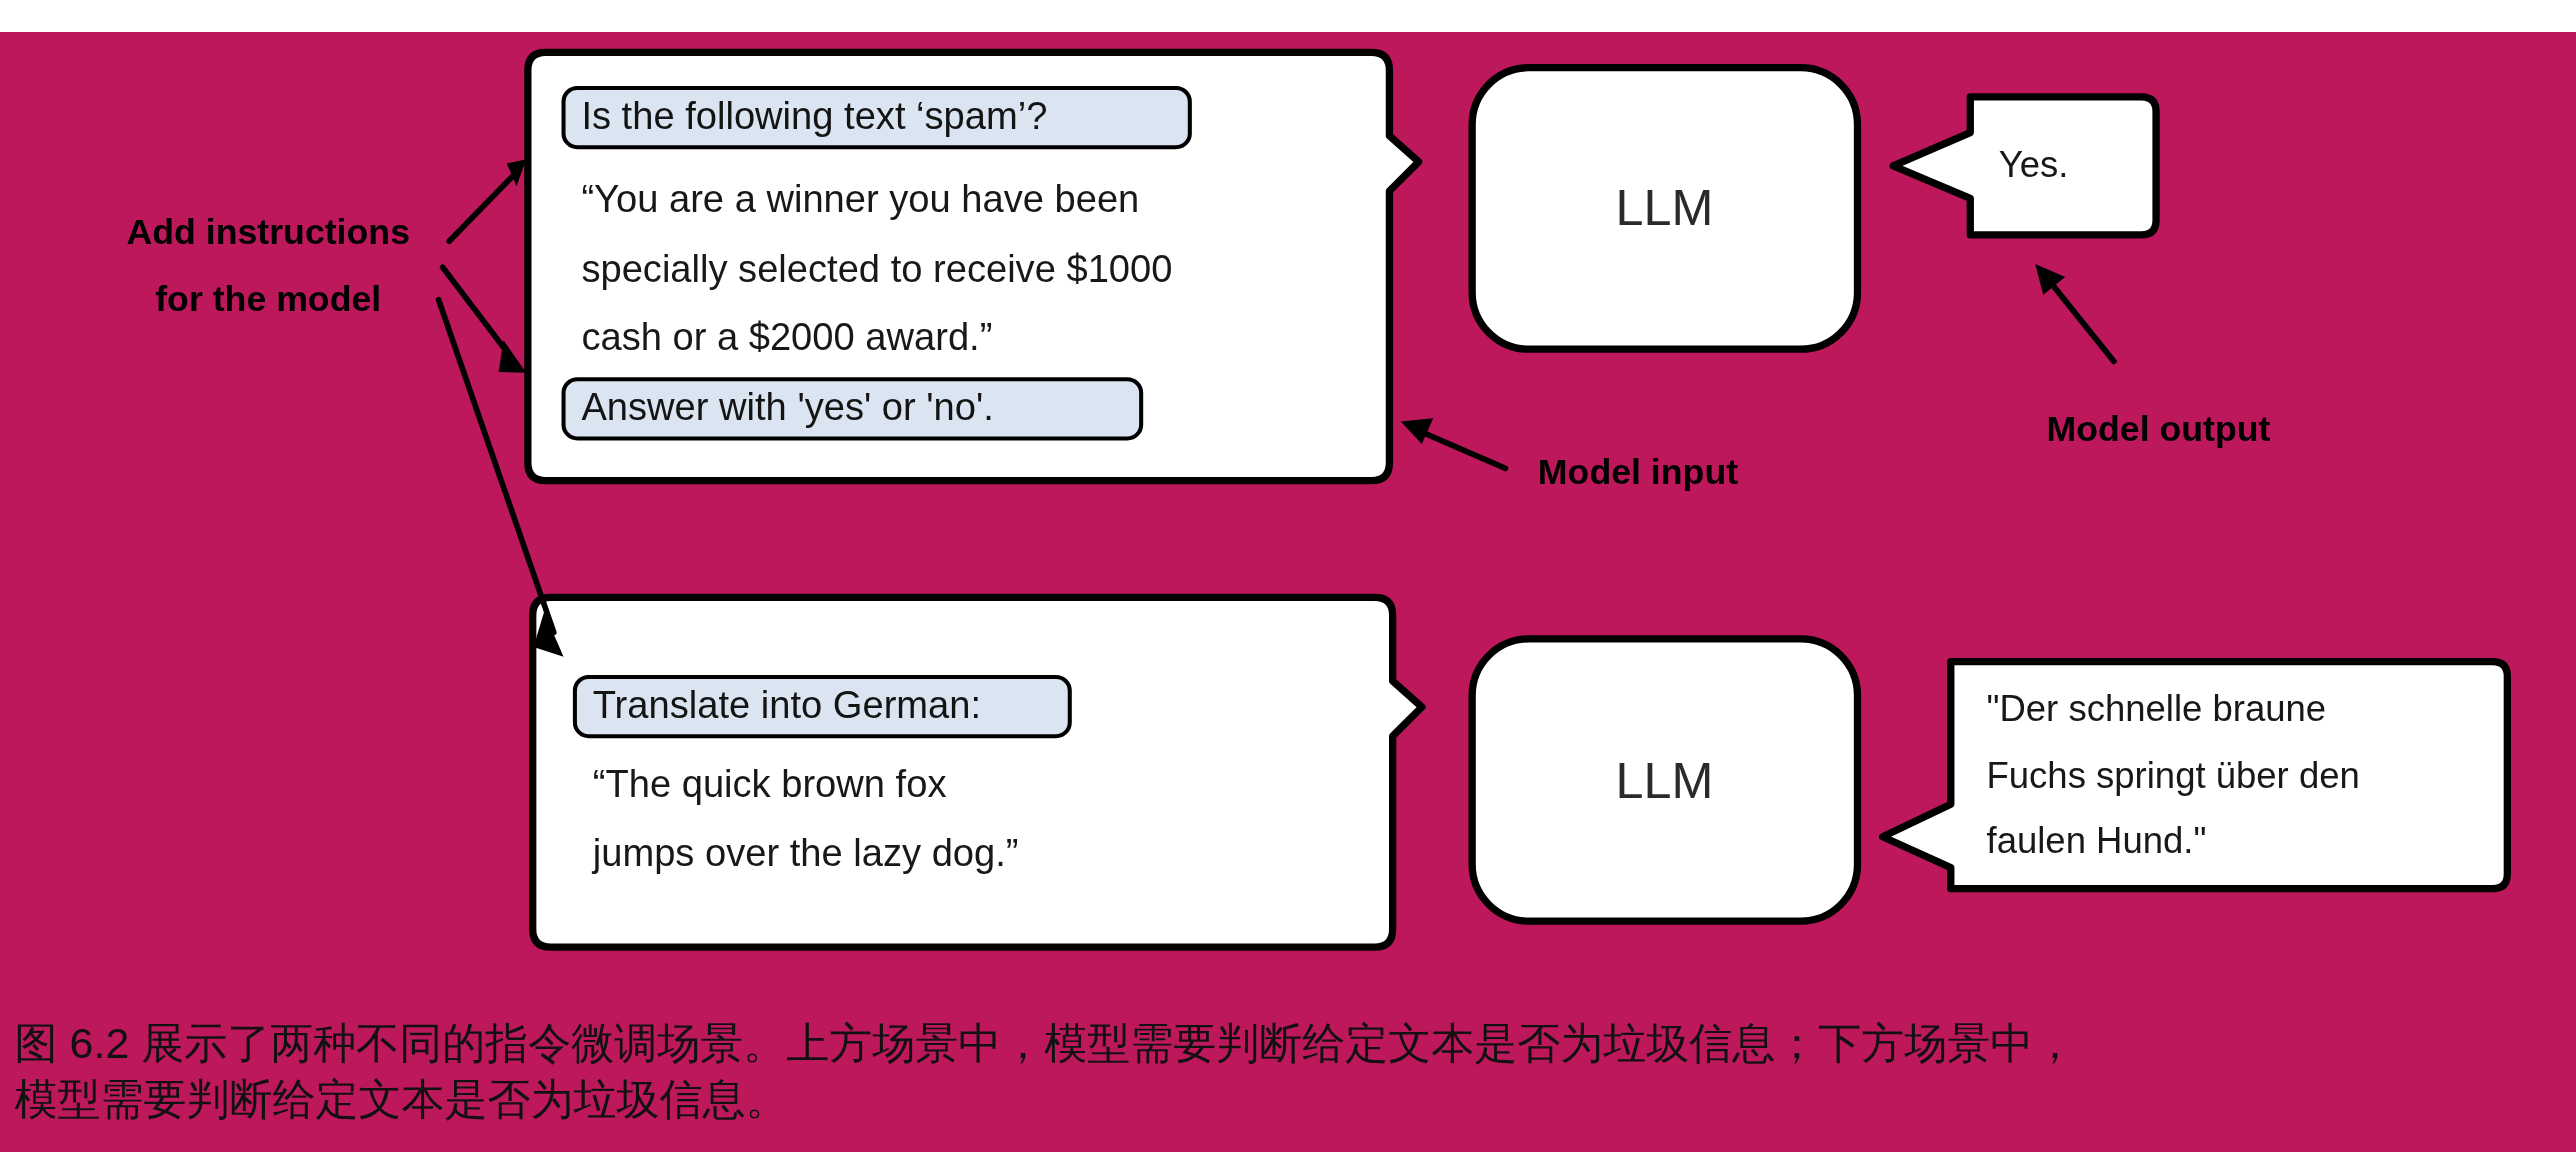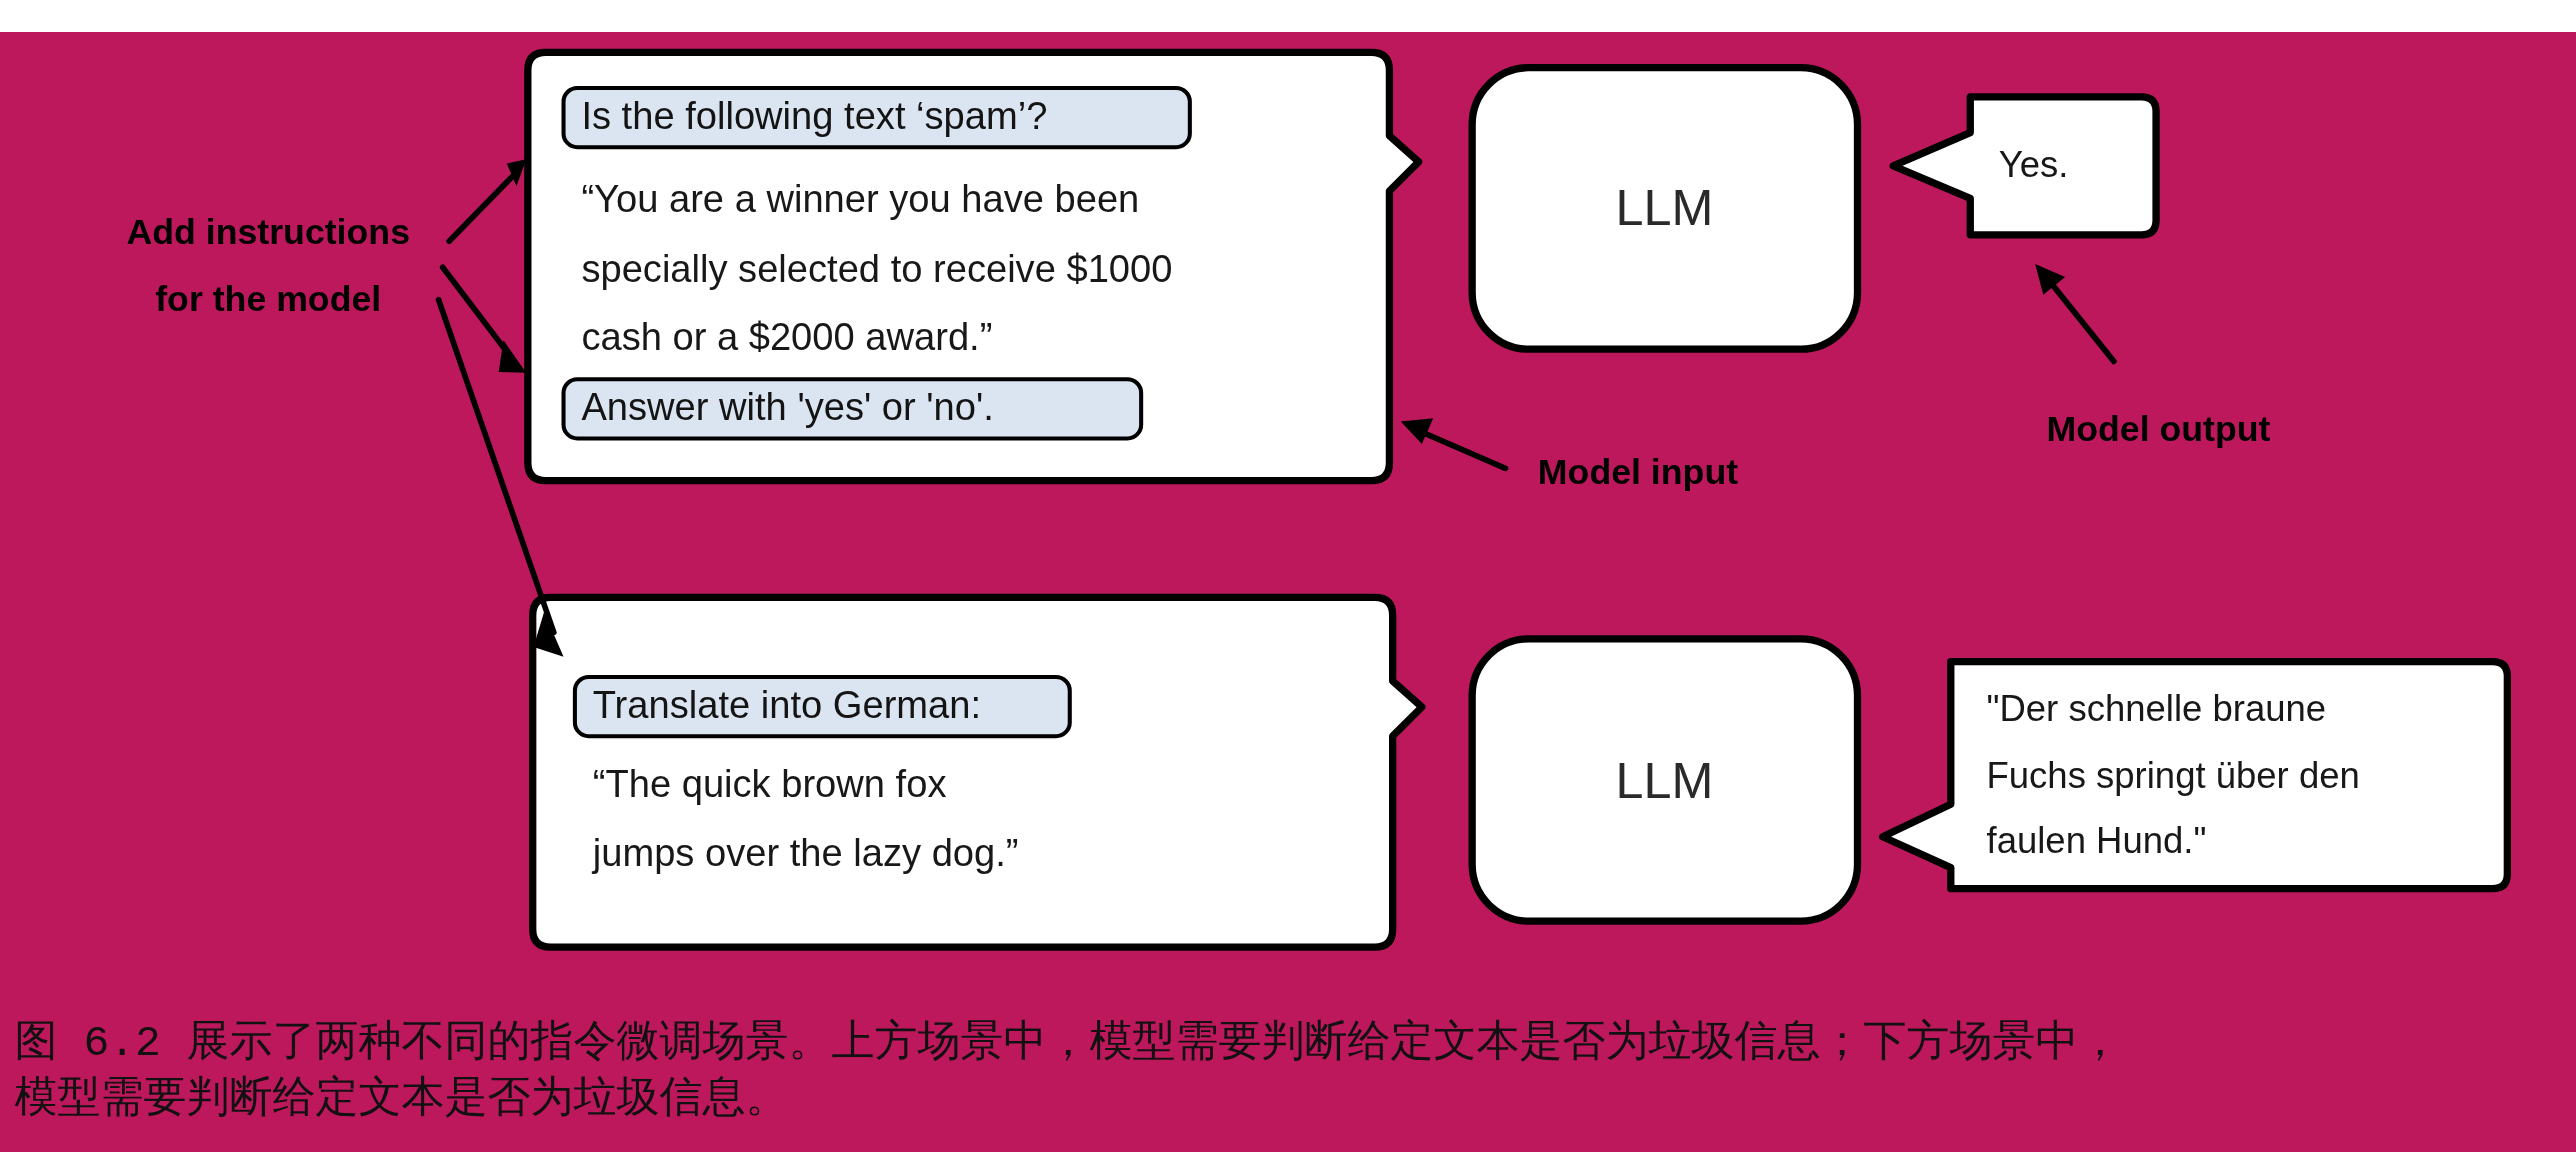--- a/index.html
+++ b/index.html
@@ -77,21 +77,21 @@
     font-weight: bold;
     fill: #000000;
   }
   .txt-annot-c { text-anchor: middle; }
 
   #caption {
     position: absolute;
     left: 14.6px;
     top: 984px;
     width: 2548px;
-    font-family: Liberation Mono, monospace;
+    font-family: Liberation Sans, sans-serif;
     font-size: 43px;
     line-height: 1.30;
     color: #111111;
     letter-spacing: 0px;
   }
   #caption .cap-line { display: block; white-space: pre; }
 </style>
 </head>
 <body>
 

